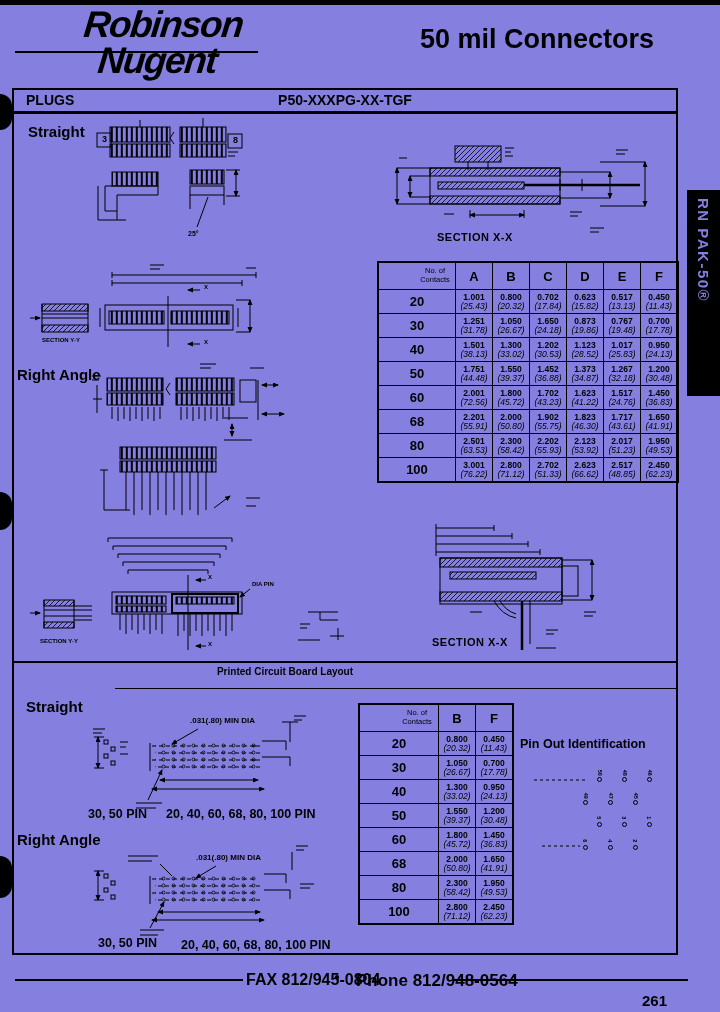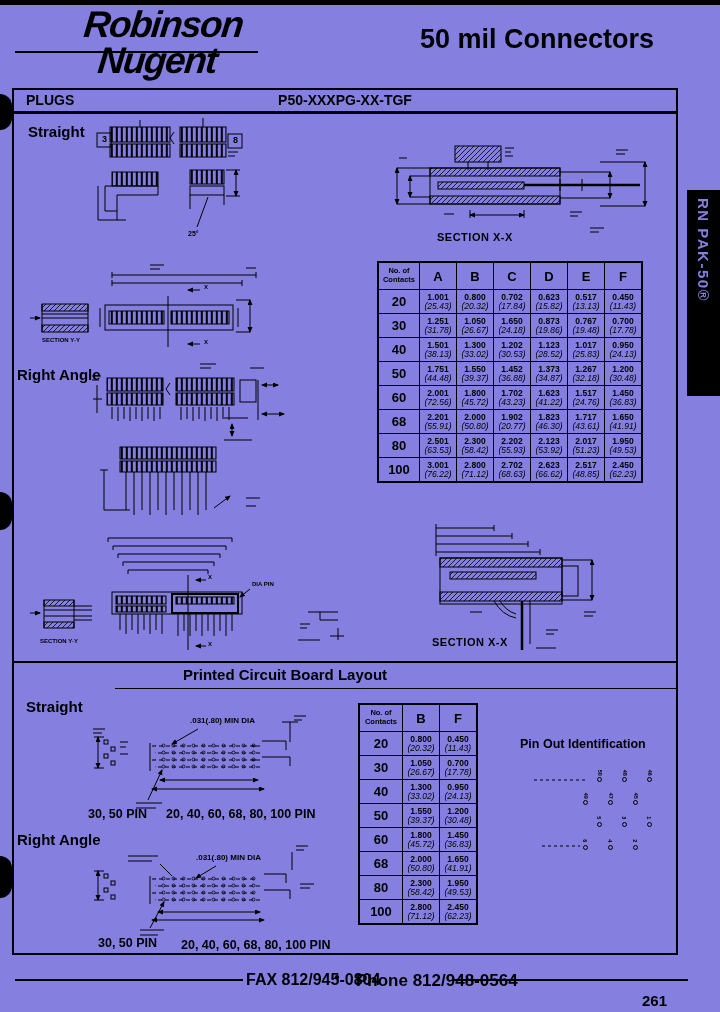--- a/index.html
+++ b/index.html
@@ -17,21 +17,21 @@
   .divider{position:absolute;left:12px;top:661px;width:666px;height:2px;background:#000;}
   .thinline{position:absolute;background:#000;}
   .binder{position:absolute;left:0;background:#000;border-radius:0 18px 18px 0;}
   
   .side-tab{position:absolute;left:687px;top:190px;width:33px;height:206px;background:#000;}
   .side-tab span{position:absolute;left:25px;top:8px;transform:rotate(90deg);transform-origin:0 0;
        color:#8580E0;font-weight:700;font-size:15px;letter-spacing:1.5px;white-space:nowrap;}
   
   table.dims{position:absolute;border-collapse:collapse;border:2px solid #000;}
   table.dims th,table.dims td{border:1px solid #000;text-align:center;vertical-align:middle;padding:0;}
-  table.dims th.ch{font-size:7.5px;font-weight:700;white-space:pre-line;line-height:1.15;}
+  table.dims th.ch{font-size:7.5px;font-weight:400;white-space:pre-line;line-height:1.15;padding-left:36px;}
   table.dims th.dimh{font-size:13px;font-weight:700;}
   table.dims td.cl{font-size:13px;font-weight:700;}
   table.dims th{height:26px;}
   table.dims td{height:23px;}
   #main-table{left:377px;top:261px;}
   #main-table th.ch, #main-table td.cl{width:40px;}
   #main-table th.dimh, #main-table td{min-width:36px;max-width:36px;}
   #pcb-table{left:358px;top:703px;}
   #pcb-table th.ch, #pcb-table td.cl{width:42px;}
   #pcb-table th.dimh, #pcb-table td{min-width:36px;max-width:36px;}
@@ -268,21 +268,21 @@
 <div class="lbl" style="left:188px;top:230px;font-size:7px;">25°</div>
 <div class="lbl" style="left:42px;top:337px;font-size:6px;">SECTION Y-Y</div>
 <div class="lbl" style="left:204px;top:284px;font-size:6px;">X</div>
 <div class="lbl" style="left:204px;top:339px;font-size:6px;">X</div>
 <div class="lbl" style="left:432px;top:636px;font-size:11px;letter-spacing:.5px;">SECTION X-X</div>
 <div class="lbl" style="left:40px;top:638px;font-size:6px;">SECTION Y-Y</div>
 <div class="lbl" style="left:208px;top:574px;font-size:6px;">X</div>
 <div class="lbl" style="left:208px;top:641px;font-size:6px;">X</div>
 <div class="lbl" style="left:252px;top:581px;font-size:6px;">DIA PIN</div>
 
-<div class="lbl" style="left:12px;top:666px;width:546px;text-align:center;font-size:15px;">Printed Circuit Board Layout</div>
+<div class="lbl" style="left:12px;top:666px;width:546px;text-align:center;font-size:10px;">Printed Circuit Board Layout</div>
 <div class="lbl" style="left:26px;top:698px;font-size:15px;">Straight</div>
 <div class="lbl" style="left:17px;top:831px;font-size:15px;">Right Angle</div>
 <div class="lbl" style="left:190px;top:716px;font-size:8px;">.031(.80) MIN DIA</div>
 <div class="lbl" style="left:196px;top:853px;font-size:8px;">.031(.80) MIN DIA</div>
 <div class="lbl" style="left:88px;top:807px;font-size:12.5px;">30, 50 PIN</div>
 <div class="lbl" style="left:166px;top:807px;font-size:12.5px;">20, 40, 60, 68, 80, 100 PIN</div>
 <div class="lbl" style="left:98px;top:936px;font-size:12.5px;">30, 50 PIN</div>
 <div class="lbl" style="left:181px;top:938px;font-size:12.5px;">20, 40, 60, 68, 80, 100 PIN</div>
 <div class="lbl" style="left:520px;top:737px;font-size:12.5px;">Pin Out Identification</div>
 
@@ -438,21 +438,21 @@
         <td>
           <div class="vin">2.201</div>
           <div class="vmm">(55.91)</div>
         </td>
         <td>
           <div class="vin">2.000</div>
           <div class="vmm">(50.80)</div>
         </td>
         <td>
           <div class="vin">1.902</div>
-          <div class="vmm">(20.77)</div>
+          <div class="vmm">(55.75)</div>
         </td>
         <td>
           <div class="vin">1.823</div>
           <div class="vmm">(46.30)</div>
         </td>
         <td>
           <div class="vin">1.717</div>
           <div class="vmm">(43.61)</div>
         </td>
         <td>
@@ -492,21 +492,21 @@
         <td>
           <div class="vin">3.001</div>
           <div class="vmm">(76.22)</div>
         </td>
         <td>
           <div class="vin">2.800</div>
           <div class="vmm">(71.12)</div>
         </td>
         <td>
           <div class="vin">2.702</div>
-          <div class="vmm">(68.63)</div>
+          <div class="vmm">(51.33)</div>
         </td>
         <td>
           <div class="vin">2.623</div>
           <div class="vmm">(66.62)</div>
         </td>
         <td>
           <div class="vin">2.517</div>
           <div class="vmm">(48.85)</div>
         </td>
         <td>

